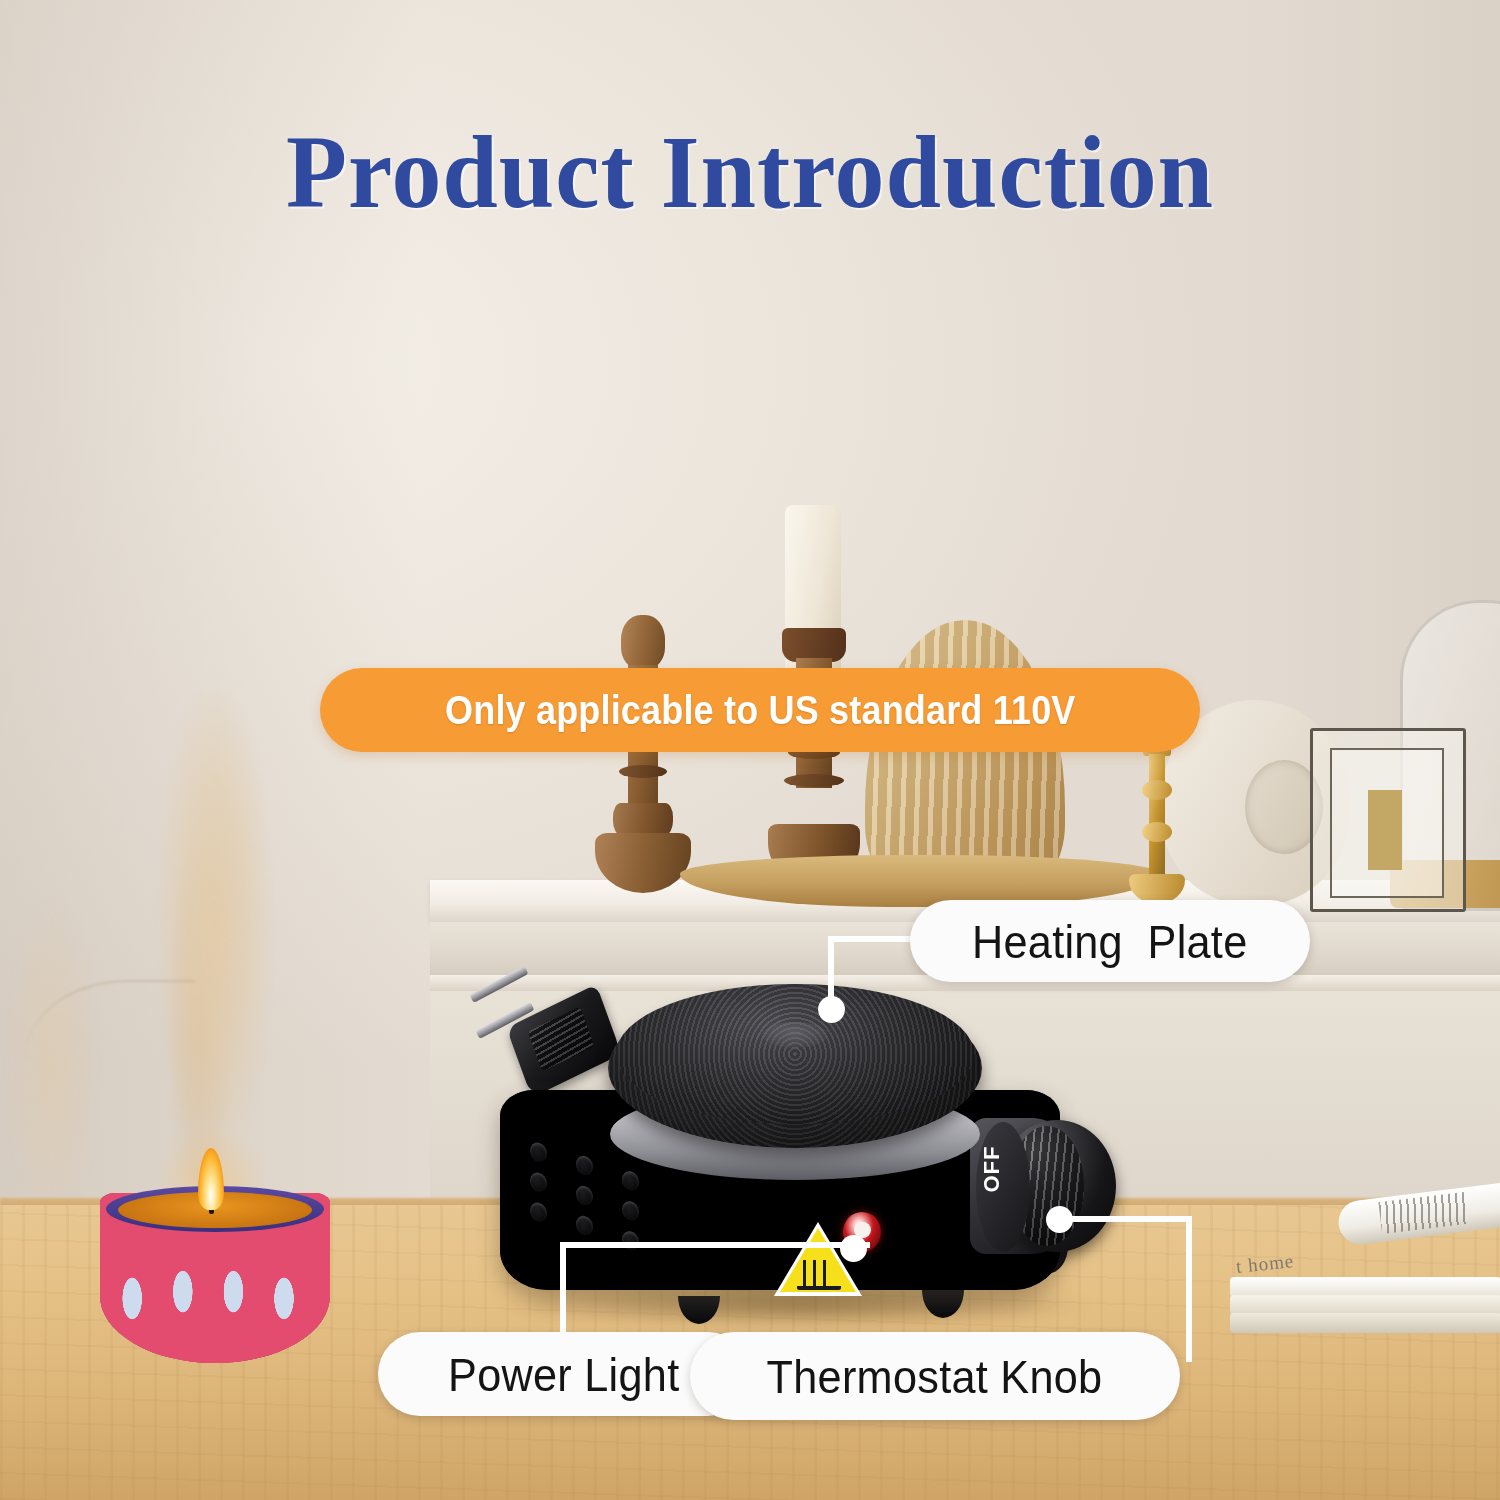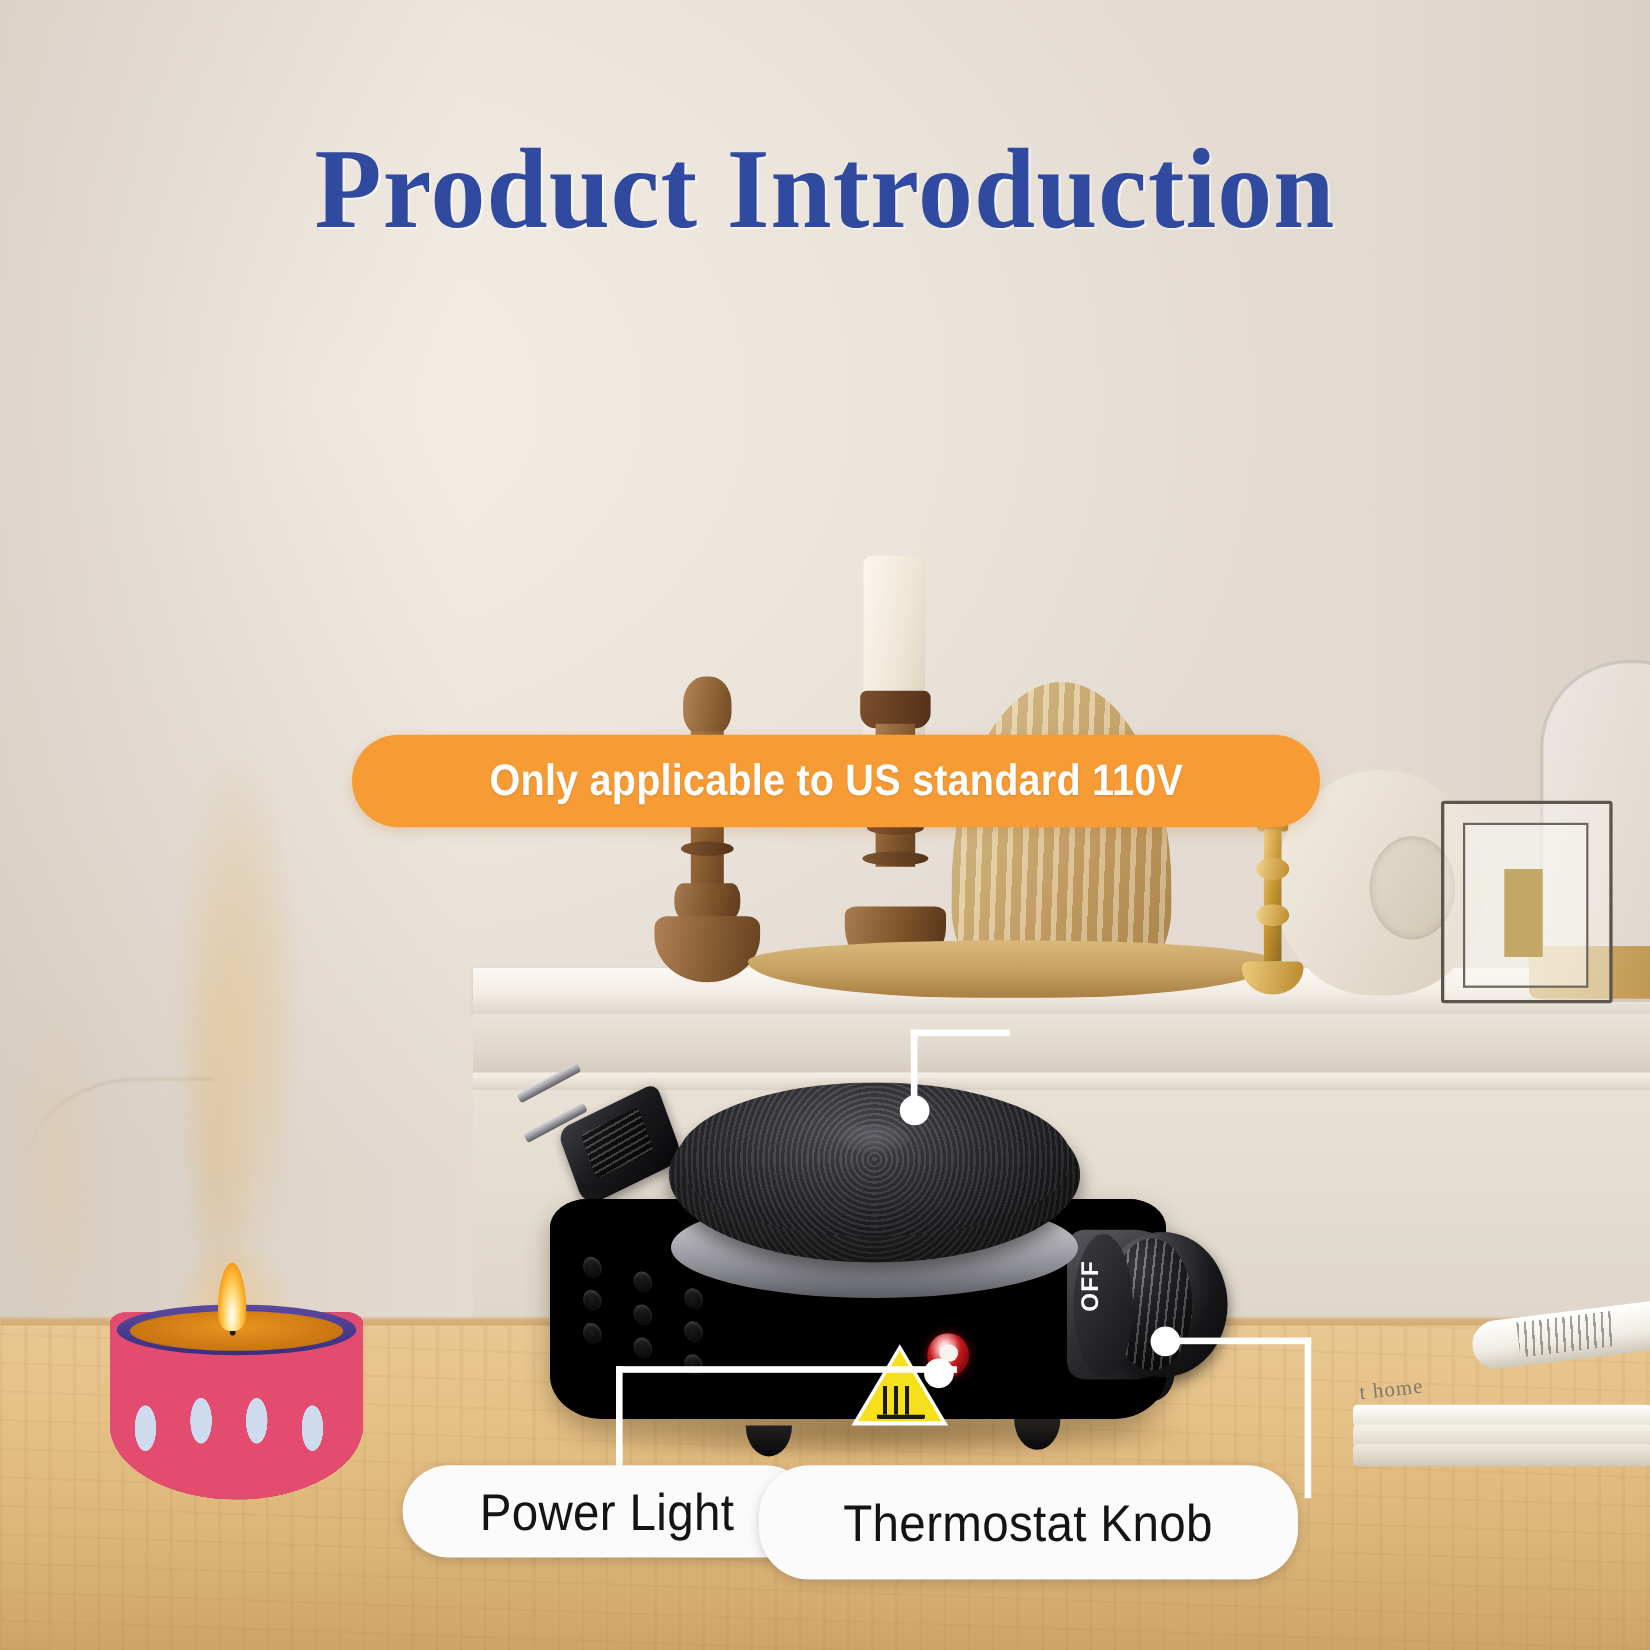--- a/index.html
+++ b/index.html
@@ -535,22 +535,22 @@
   .callout-pill span {
     font-family: "Liberation Sans", sans-serif;
     font-size: 47px;
     color: #141414;
     letter-spacing: .3px;
     transform: scaleX(.92);
     white-space: pre;
   }
 
   .pill-heating { left: 910px; top: 900px; width: 400px; height: 82px; }
-  .pill-power   { left: 366px; top: 1332px; width: 372px; height: 84px; }
-  .pill-thermo  { left: 690px; top: 1332px; width: 490px; height: 104px; }
+  .pill-power   { left: 378px; top: 1332px; width: 372px; height: 84px; }
+  .pill-thermo  { left: 690px; top: 1332px; width: 490px; height: 88px; }
 
   .leader { position: absolute; background: #ffffff; }
   .leader-dot {
     position: absolute; width: 27px; height: 27px; border-radius: 50%;
     background: #ffffff;
   }
 
   
   .ld-heat-h { left: 828px; top: 936px; width: 90px; height: 6px; }
   .ld-heat-v { left: 828px; top: 936px; width: 6px; height: 72px; }
@@ -698,20 +698,23 @@
   <div class="title">Product  Introduction</div>
 
 
   <div class="orange-banner">
     <span>Only applicable to US standard 110V</span>
   </div>
 
   <div class="leader ld-heat-h"></div>
   <div class="leader ld-heat-v"></div>
   <div class="leader-dot dot-heat"></div>
+  <div class="callout-pill pill-heating">
+    <span>Heating  Plate</span>
+  </div>
 
   <div class="leader ld-pow-h"></div>
   <div class="leader ld-pow-v"></div>
   <div class="leader-dot dot-pow"></div>
   <div class="callout-pill pill-power">
     <span>Power Light</span>
   </div>
 
   <div class="leader ld-th-h"></div>
   <div class="leader ld-th-v"></div>

